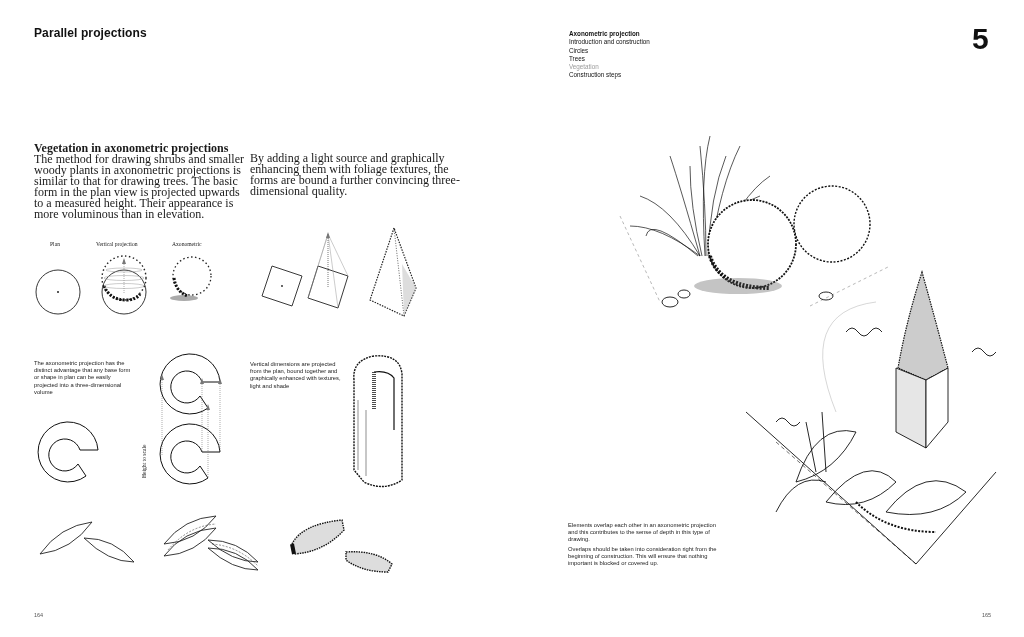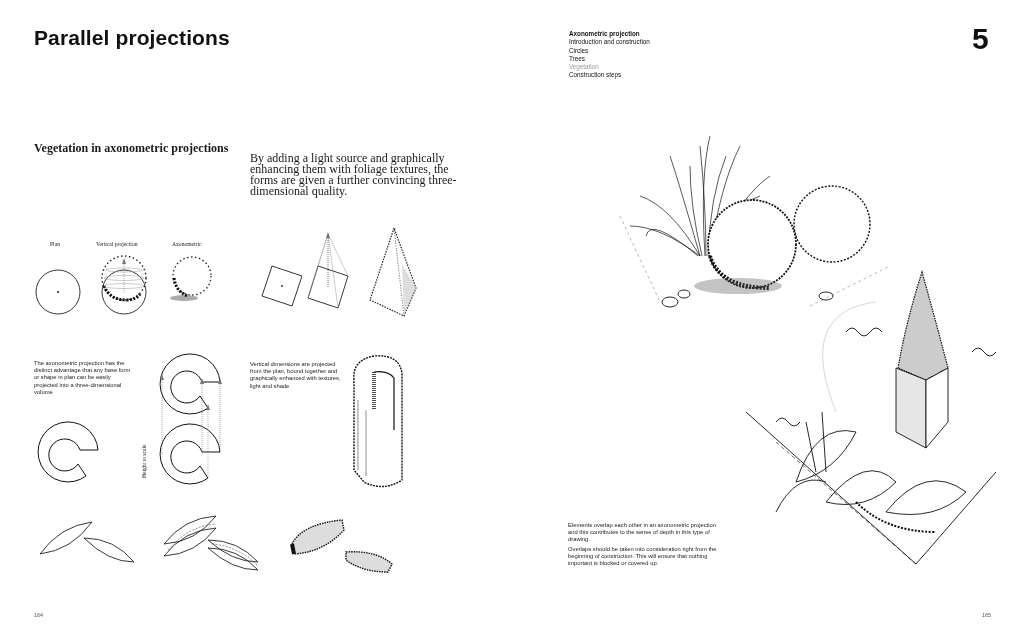--- a/index.html
+++ b/index.html
@@ -1,18 +1,18 @@
 <!DOCTYPE html>
 <html><head>
 <meta charset="utf-8">
 <style>
   html, body { margin:0; padding:0; background:#fff; }
   body { width:1024px; height:637px; position:relative; overflow:hidden; font-family:"Liberation Sans", sans-serif; color:#111; }
   .abs { position:absolute; }
-  .title { left:34px; top:26px; font-size:21px; font-weight:bold; letter-spacing:0.1px; }
+  .title { left:34px; top:26px; font-size:12px; font-weight:bold; letter-spacing:0.1px; }
   .chapnum { left:972px; top:22px; font-size:30px; font-weight:bold; }
   .toc { left:569px; top:30px; font-size:6.3px; line-height:8.3px; }
   .toc div { white-space:nowrap; }
   .toc .bold { font-weight:bold; }
   .toc .muted { color:#9a9a9a; }
   .serif { font-family:"Liberation Serif", serif; font-size:12px; line-height:11px; color:#1a1a1a; }
   .intro-head { font-weight:bold; }
   .p1 { left:34px; top:143px; width:210px; }
   .p2 { left:250px; top:153px; width:210px; }
   .cap { font-size:5.8px; line-height:7.2px; color:#222; }
@@ -20,22 +20,23 @@
   .pagenum { font-size:5.5px; color:#555; top:612px; }
   svg { position:absolute; overflow:visible; }
 </style>
 </head>
 <body>
 
 <div class="abs title">Parallel projections</div>
 
 <div class="abs serif p1">
   <div class="intro-head">Vegetation in axonometric projections</div>
+  <div>The method for drawing shrubs and smaller woody plants in axonometric projections is similar to that for drawing trees. The basic form in the plan view is projected upwards to a measured height. Their appearance is more voluminous than in elevation.</div>
 </div>
-<div class="abs serif p2">By adding a light source and graphically enhancing them with foliage textures, the forms are given a further convincing three-dimensional quality.</div>
+<div class="abs serif p2">By adding a light source and graphically enhancing them with foliage textures, the forms are bound a further convincing three-dimensional quality.</div>
 
 <div class="abs label" style="left:50px;top:241px;">Plan</div>
 <div class="abs label" style="left:96px;top:241px;">Vertical projection</div>
 <div class="abs label" style="left:172px;top:241px;">Axonometric</div>
 
 <svg style="left:34px;top:268px;" width="50" height="50">
   <circle cx="24" cy="24" r="22" fill="none" stroke="#222" stroke-width="0.9"></circle>
   <circle cx="24" cy="24" r="1" fill="#222"></circle>
 </svg>
 <svg style="left:96px;top:252px;" width="60" height="68">

